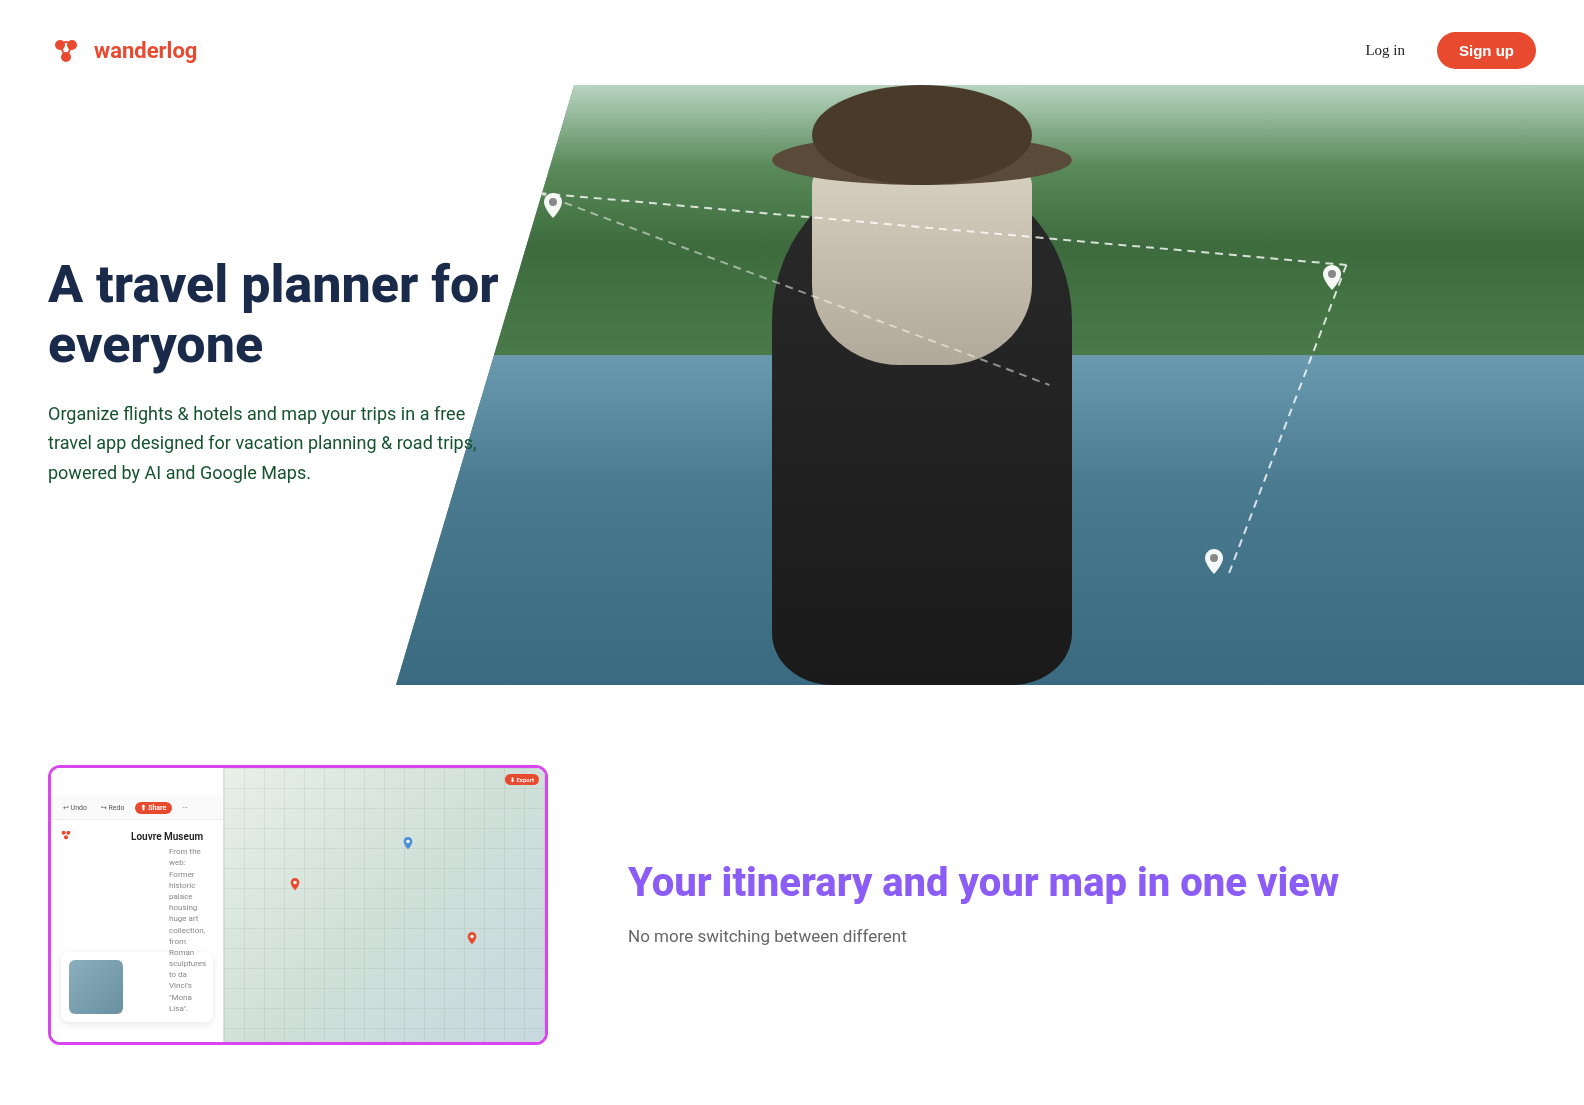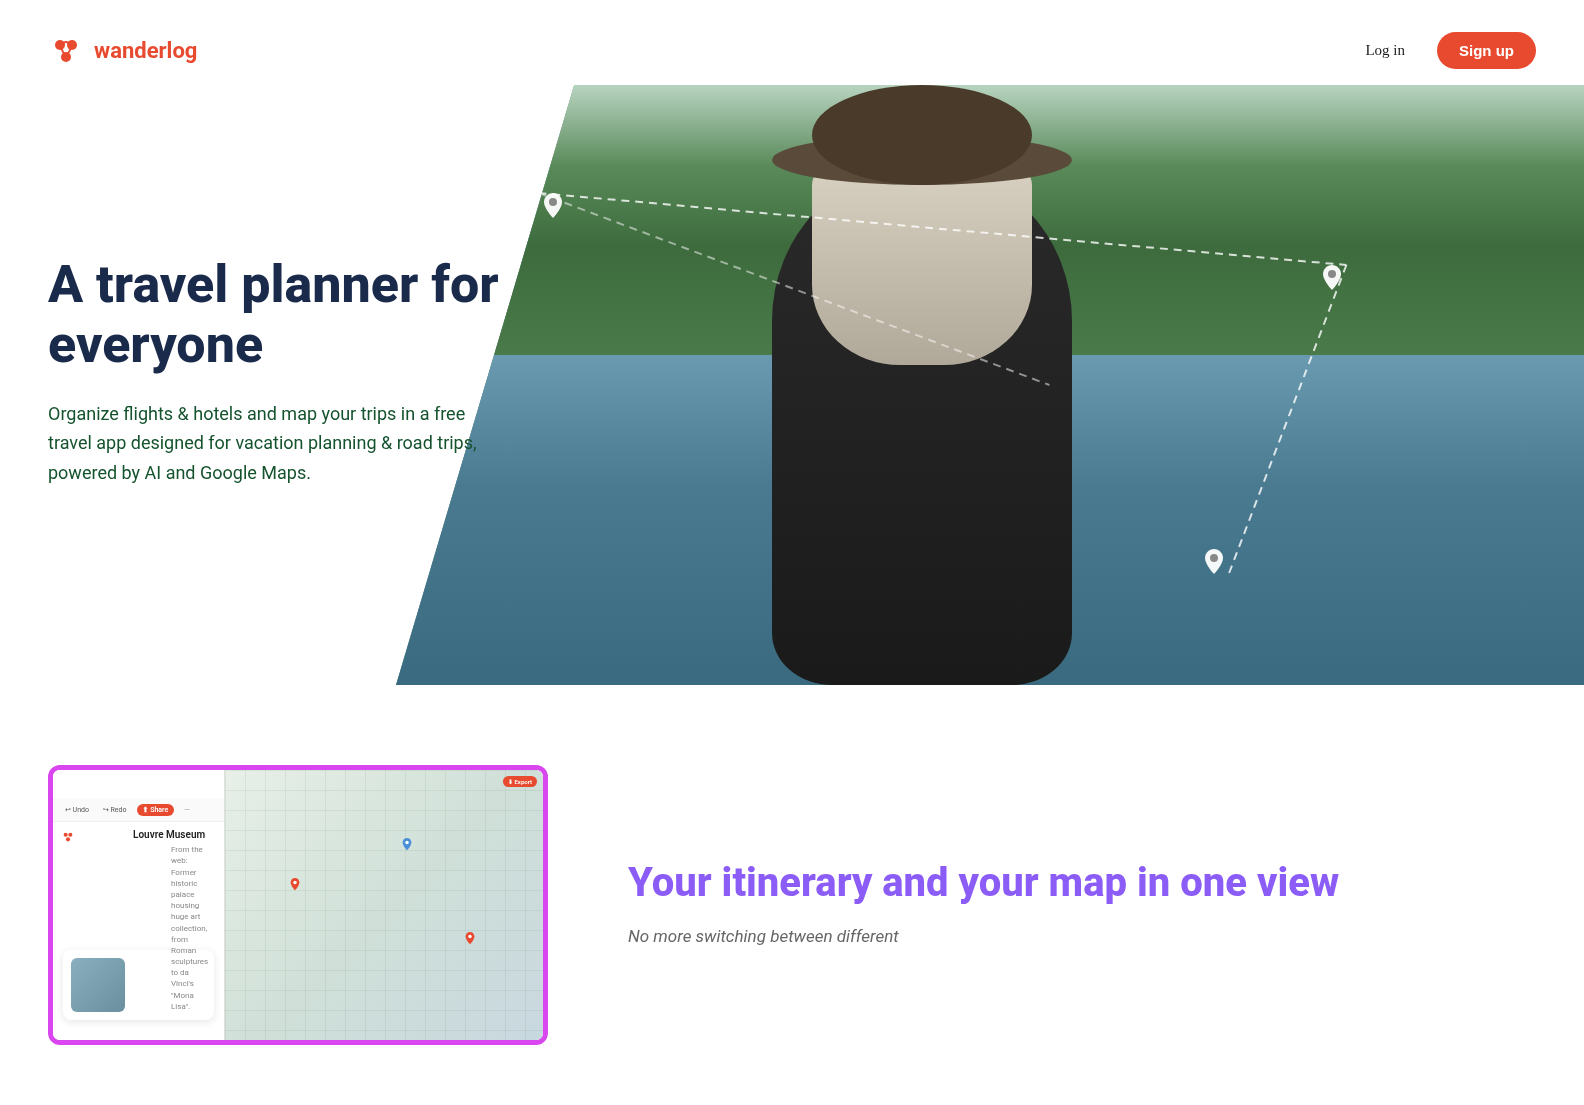--- a/index.html
+++ b/index.html
@@ -260,21 +260,21 @@
       padding: 80px 48px 60px;
       gap: 80px;
       background: #fff;
     }
 
     .section-screenshot {
       flex: 0 0 500px;
       height: 280px;
       background: #f5f5f5;
       border-radius: 12px;
-      border: 5px solid #d946ef;
+      border: 3px solid #d946ef;
       overflow: hidden;
       position: relative;
     }
 
     
     .screenshot-mock {
       width: 100%;
       height: 100%;
       background: linear-gradient(135deg, #f8f8f8 0%, #ececec 100%);
       position: relative;
@@ -376,21 +376,20 @@
       font-weight: 800;
       color: #8b5cf6;
       line-height: 1.2;
       margin-bottom: 16px;
     }
 
     .section-desc {
       font-size: 17px;
       color: #666;
       line-height: 1.6;
-      font-style: italic;
     }
 
     
     .share-bar {
       position: absolute;
       top: 28px;
       left: 0;
       right: 0;
       height: 24px;
       background: #fafafa;

